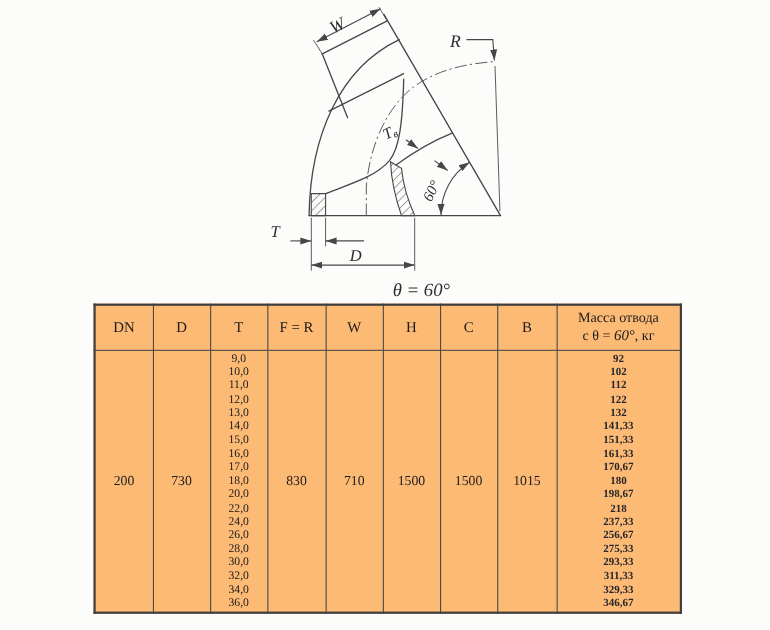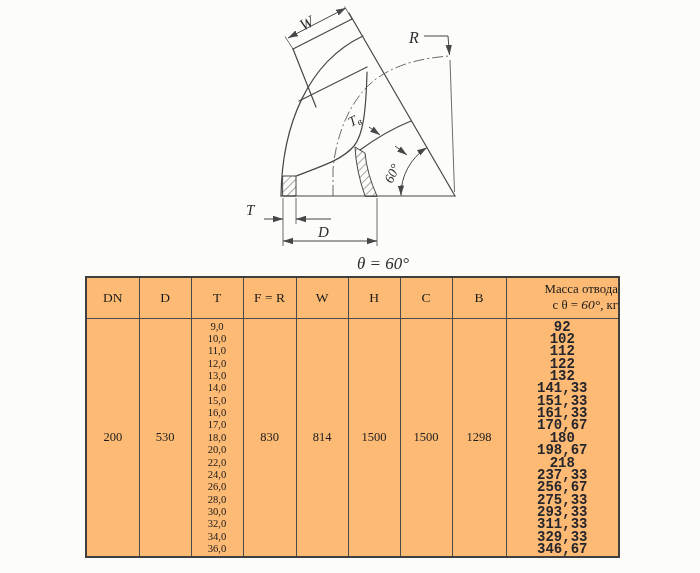--- a/index.html
+++ b/index.html
@@ -14,30 +14,30 @@
   .spec-table{
     position:absolute;left:85px;top:276px;width:533px;
     border-collapse:collapse;table-layout:fixed;background:#fdba74;
   }
   .spec-table td{
     border:1px solid #4a4a4a;text-align:center;vertical-align:middle;
     padding:0;overflow:hidden;
   }
   .spec-table{border:2px solid #3f3f3f;}
   .hdr{height:41px;font-size:13.5px;color:#1b1b1b;}
-  .mass-hdr{font-size:12.8px;line-height:15px;text-align:right;}
+  .mass-hdr{font-size:12.8px;line-height:15px;}
   .mass-hdr .it{font-style:italic;font-size:13.5px;}
   .bodyrow td{height:237px;font-size:12.5px;}
   .stack{
     white-space:pre-line;font-size:10.6px;line-height:12.35px;
     padding-top:2px;color:#191919;
   }
   .stack.mass{
-    font-family:Liberation Mono, monospace;font-weight:bold;
-    font-size:14px;color:#26262c;
+    font-family:Liberation Serif, serif;font-weight:bold;
+    font-size:10px;color:#26262c;
   }
 </style>
 </head>
 <body>
 
 <div class="stage">
 
   <svg class="drawing" width="700" height="283" viewBox="0 0 700 283">
     <defs>
       <marker id="arr" viewBox="-10 -4 11 8" refX="0" refY="0" markerWidth="11" markerHeight="8" orient="auto-start-reverse">
@@ -124,21 +124,21 @@
       <td>B</td>
       <td>
         <div class="mass-hdr">
           <div>Масса отвода</div>
           <div><span>с θ = </span><span class="it">60°</span><span>, кг</span></div>
         </div>
       </td>
     </tr>
     <tr class="bodyrow">
       <td>200</td>
-      <td>530</td>
+      <td>730</td>
       <td>
             <div class="stack">9,0
 10,0
 11,0
 12,0
 13,0
 14,0
 15,0
 16,0
 17,0
@@ -147,24 +147,24 @@
 22,0
 24,0
 26,0
 28,0
 30,0
 32,0
 34,0
 36,0</div>
           </td>
       <td>830</td>
-      <td>814</td>
+      <td>710</td>
       <td>1500</td>
       <td>1500</td>
-      <td>1298</td>
+      <td>1015</td>
       <td>
             <div class="stack mass">92
 102
 112
 122
 132
 141,33
 151,33
 161,33
 170,67

